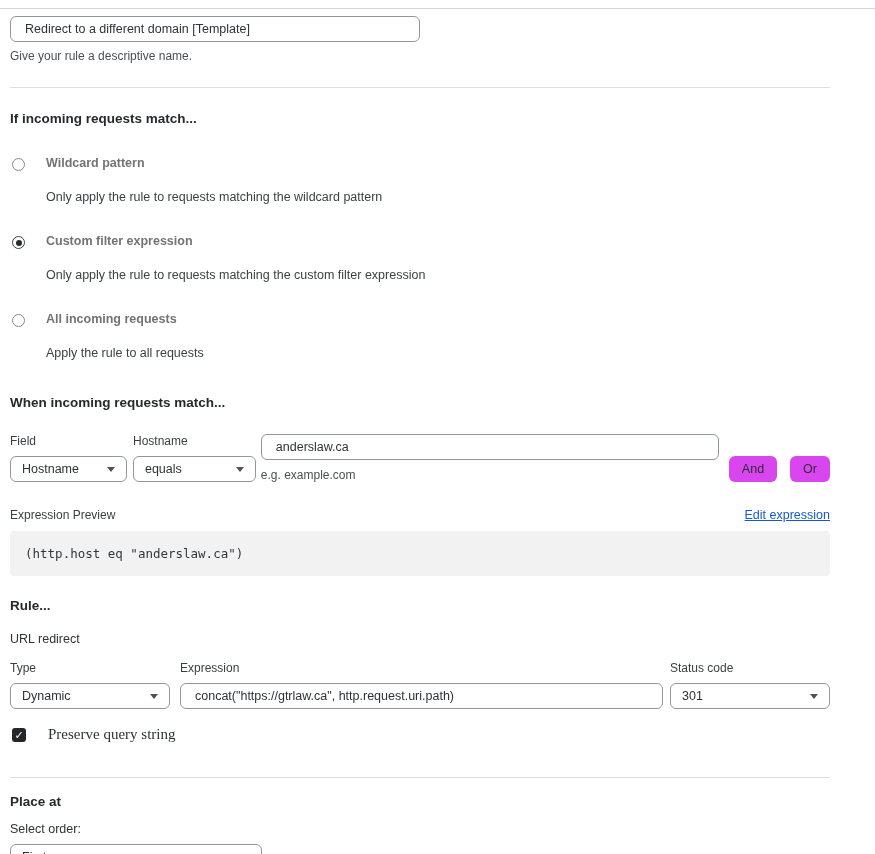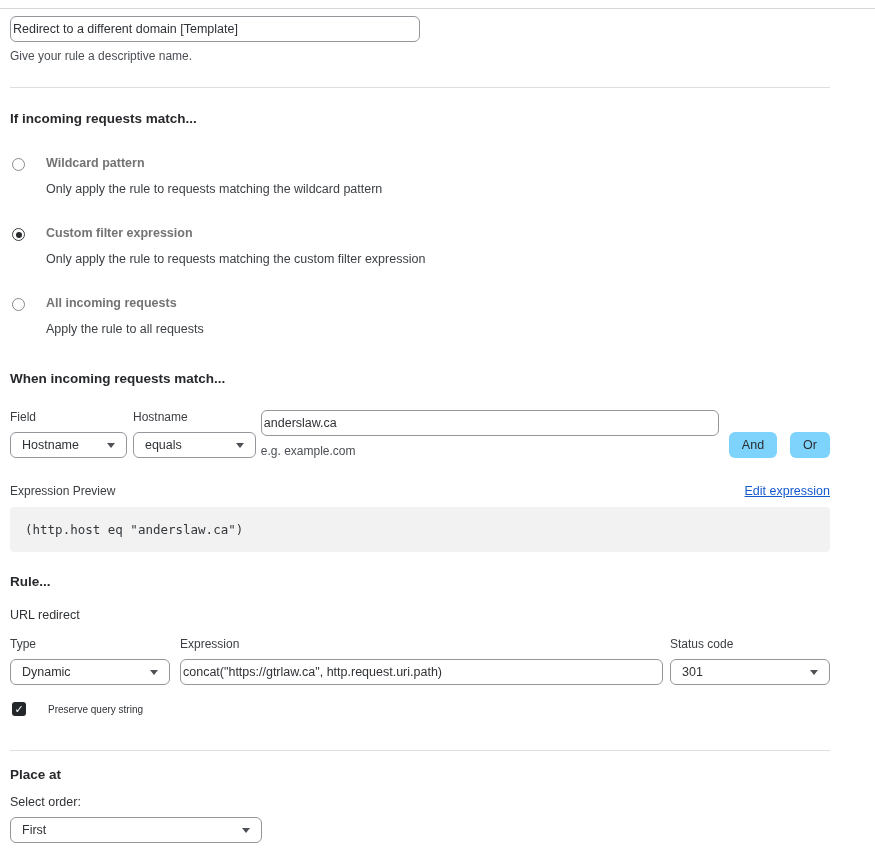--- a/index.html
+++ b/index.html
@@ -6,21 +6,21 @@
   html,body { width:875px; height:854px; background:#fff; overflow:hidden;
     font-family:"Liberation Sans","DejaVu Sans",sans-serif; color:#303336; }
   .page { position:relative; width:875px; height:854px; }
   .hairline-top { border-top:1px solid #d6d6d6; margin-top:8px; }
   .content { padding-left:10px; padding-right:45px; }
   .divider { border-top:1px solid #dedede; }
   .small-label { font-size:12px; color:#3b3e42; }
   .helper { font-size:12px; color:#4b4f54; }
   .heading { font-size:13.5px; font-weight:bold; color:#27292c; }
   .text-input { height:26px; border:1px solid #93979c; border-radius:6px;
-    font-size:12.5px; color:#2f3236; padding:0 2px; width:100%;
+    font-size:12.5px; color:#2f3236; padding:0 14px; width:100%;
     font-family:"Liberation Sans","DejaVu Sans",sans-serif; background:#fff; outline:none; }
   .select { height:26px; border:1px solid #93979c; border-radius:6px; background:#fff;
     display:flex; align-items:center; justify-content:space-between;
     padding:0 11px; font-size:12.5px; color:#2f3236; cursor:pointer; }
   .caret { width:0; height:0; border-left:4.5px solid transparent;
     border-right:4.5px solid transparent; border-top:5px solid #4e5257; margin-left:8px; }
   
   .rule-name-label { margin-top:3px; }
   .rule-name-input-wrap { margin-top:7px; width:410px; }
   .rule-name-helper { margin-top:7px; }
@@ -29,30 +29,30 @@
   .if-heading { margin-top:23px; }
   .option { display:flex; margin-top:30px; }
   .option:first-of-type { margin-top:32px; }
   .radio { width:13px; height:13px; border:1px solid #85898e; border-radius:50%;
     margin:2px 0 0 2px; flex:none; position:relative; cursor:pointer; background:#fff; }
   .radio.selected { border-color:#3c3f43; }
   .radio.selected::after { content:""; position:absolute; left:2.5px; top:2.5px;
     width:6px; height:6px; border-radius:50%; background:#27292c; }
   .option-text { margin-left:21px; }
   .option-label { font-size:12.5px; font-weight:bold; color:#737373; }
-  .option-desc { font-size:12.5px; color:#3d4145; margin-top:12px; }
+  .option-desc { font-size:12.5px; color:#3d4145; margin-top:20px; }
   
   .when-heading { margin-top:35px; }
   .cond-row { display:flex; margin-top:24px; }
   .col-field { width:119px; margin-right:6px; }
   .col-operator { width:125px; margin-right:5px; }
   .col-value { width:466px; }
   .col label.small-label { display:block; margin-bottom:8px; }
   .andor { display:flex; align-items:flex-end; margin-left:10px; }
-  .pill-btn { height:26px; border:none; border-radius:6px; background:#7dd3fc;
+  .pill-btn { height:26px; border:none; border-radius:6px; background:#d946ef;
     color:#2b2e31; font-size:12.5px; padding:0 13px; cursor:pointer; margin-left:13px;
     font-family:"Liberation Sans","DejaVu Sans",sans-serif; }
   .pill-btn:first-child { margin-left:0; }
   .value-helper { margin-top:8px; }
   
   .expr-row { display:flex; justify-content:space-between; align-items:flex-end; margin-top:26px; }
   .link { font-size:12.5px; color:#1559cf; text-decoration:underline; cursor:pointer; }
   .code-block { margin-top:9px; height:45px; background:#f2f2f2; border-radius:4px;
     display:flex; align-items:center; padding:0 15px;
     font-family:"DejaVu Sans Mono","Liberation Mono",monospace; font-size:12.5px; color:#33373b; }
@@ -60,21 +60,21 @@
   .then-heading { margin-top:22px; }
   .action-label { margin-top:19px; font-size:12.5px; }
   .then-row { display:flex; margin-top:15px; }
   .col-type { width:160px; margin-right:10px; }
   .col-expr { width:483px; margin-right:7px; }
   .col-status { width:160px; }
   .check-row { display:flex; align-items:center; margin-top:17px; }
   .checkbox { width:14px; height:14px; border-radius:3px; background:#24272a; flex:none;
     margin-left:2px; color:#fff; font-size:11px; line-height:14px; text-align:center;
     cursor:pointer; font-weight:bold; }
-  .check-label { margin-left:22px; font-size:10px; color:#2f3236; }
+  .check-label { margin-left:22px; font-size:15px; color:#2f3236;font-family:Liberation Serif, serif; }
   .div-2 { margin-top:34px; }
   
   .place-heading { margin-top:16px; }
   .order-label { margin-top:13px; font-size:12.5px; }
   .order-select { margin-top:8px; width:252px; }
 </style>
 </head>
 <body>
 
 <div class="page">

